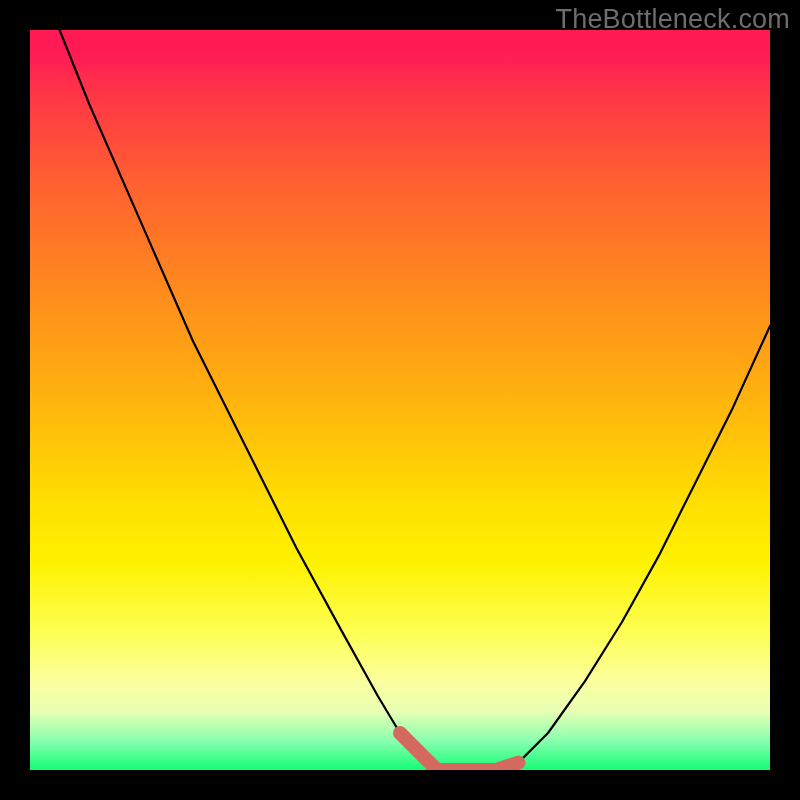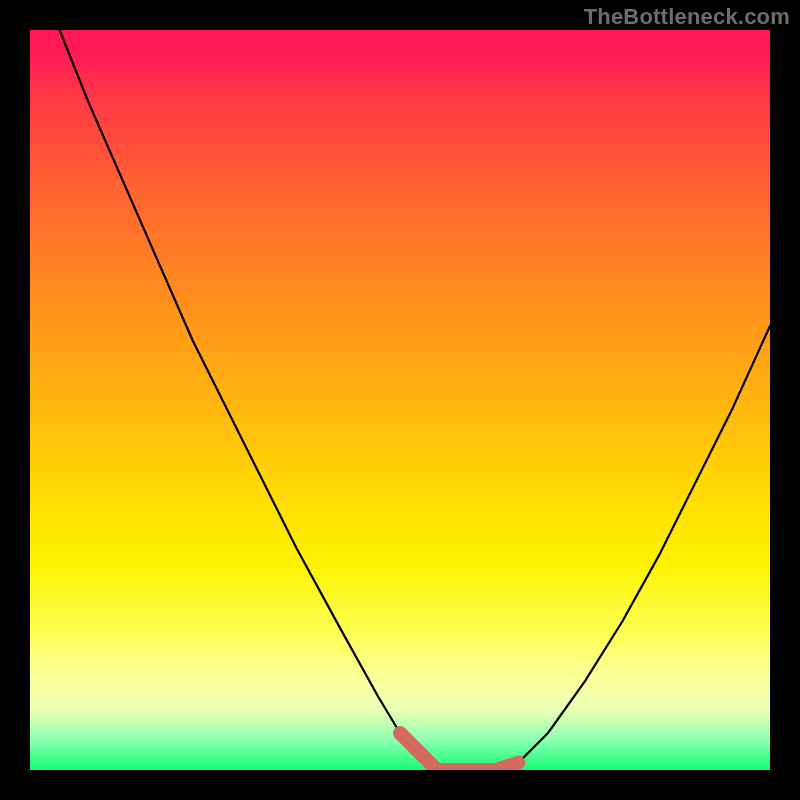--- a/index.html
+++ b/index.html
@@ -14,22 +14,22 @@
     position: relative;
     width: 800px;
     height: 800px;
     background: #000;
   }
   .watermark {
     position: absolute;
     top: 4px;
     right: 10px;
     color: #6d6d6d;
-    font-size: 22px;
-    font-weight: 700;
+    font-size: 27px;
+    font-weight: 400;
     letter-spacing: 0.2px;
     z-index: 10;
   }
   .plot {
     position: absolute;
     left: 30px;
     top: 30px;
     width: 740px;
     height: 740px;
     background: linear-gradient(to bottom,

